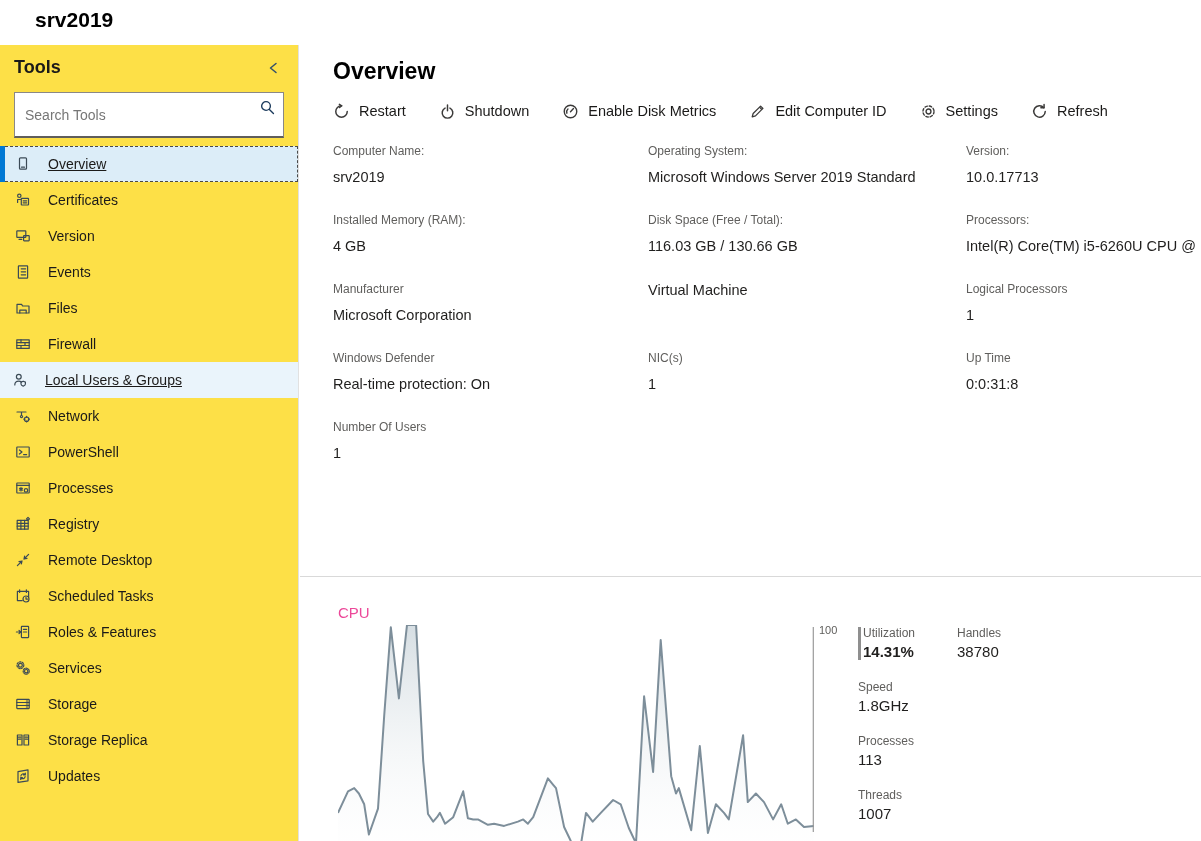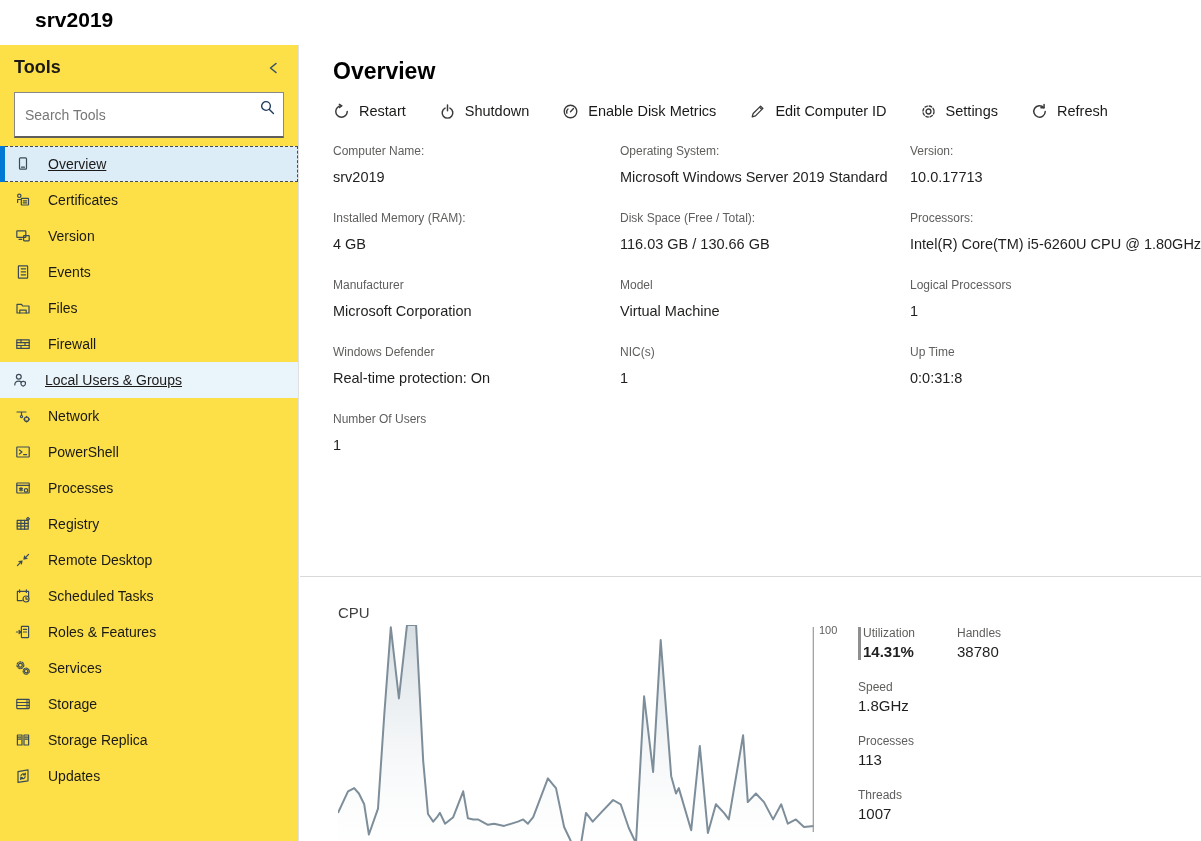--- a/index.html
+++ b/index.html
@@ -31,29 +31,29 @@
   .nav-item.selected .nav-label,.nav-item.hover .nav-label{text-decoration:underline;}
   .nav-item.hover{background:var(--hover-bg);padding-left:12px;}
 
   
   .main{position:absolute;left:300px;top:45px;right:0;bottom:0;background:#fff;}
   .page-title{margin:13px 0 0 33px;font-size:23px;font-weight:bold;color:#000;}
   .toolbar{display:flex;align-items:center;gap:33px;margin:15px 0 0 33px;}
   .tb-btn{display:flex;align-items:center;gap:9px;background:none;border:none;font-family:Liberation Sans, sans-serif;font-size:14.5px;color:#1b1a19;cursor:pointer;padding:2px 0;line-height:18px;}
   .tb-btn .ic{line-height:0;}
 
-  .info-grid{display:grid;grid-template-columns:287px 290px auto;margin:22px 0 0 33px;row-gap:26px;}
+  .info-grid{display:grid;grid-template-columns:287px 290px auto;margin:22px 0 0 33px;row-gap:26px;gap:28px;}
   .field-label{font-size:12px;color:var(--label);margin-bottom:11px;}
   .field-value{font-size:14.5px;color:var(--text);white-space:nowrap;}
 
   .section-divider{position:absolute;left:0;right:0;top:531px;height:1px;background:var(--divider);}
 
   
   .perf{position:absolute;left:0;right:0;top:532px;bottom:0;}
-  .cpu-label{position:absolute;left:38px;top:27px;font-size:15px;color:#404040;}
+  .cpu-label{position:absolute;left:38px;top:27px;font-size:15px;color:#ec4899;}
   .cpu-chart{position:absolute;left:38px;top:48px;width:476px;height:216px;}
   .axis-100{position:absolute;left:519px;top:47px;font-size:11px;color:var(--label);}
   .stats{position:absolute;left:558px;top:49px;display:flex;gap:42px;}
   .stat-col{display:flex;flex-direction:column;}
   .stat{margin-bottom:20px;}
   .stat-label{font-size:12px;color:var(--label);margin-bottom:3px;}
   .stat-value{font-size:15px;color:var(--text);}
   .stat-value.bold{font-weight:bold;}
   .stat.with-bar{display:flex;gap:2px;}
   .util-bar{width:3px;height:33px;background:#8f8f8f;margin-top:1px;}
@@ -373,21 +373,20 @@
         </div>
         <div class="field">
           <div class="field-label">Processors:</div>
           <div class="field-value">Intel(R) Core(TM) i5-6260U CPU @ 1.80GHz</div>
         </div>
         <div class="field">
           <div class="field-label">Manufacturer</div>
           <div class="field-value">Microsoft Corporation</div>
         </div>
         <div class="field">
-          <div class="field-label">Model</div>
           <div class="field-value">Virtual Machine</div>
         </div>
         <div class="field">
           <div class="field-label">Logical Processors</div>
           <div class="field-value">1</div>
         </div>
         <div class="field">
           <div class="field-label">Windows Defender</div>
           <div class="field-value">Real-time protection: On</div>
         </div>

